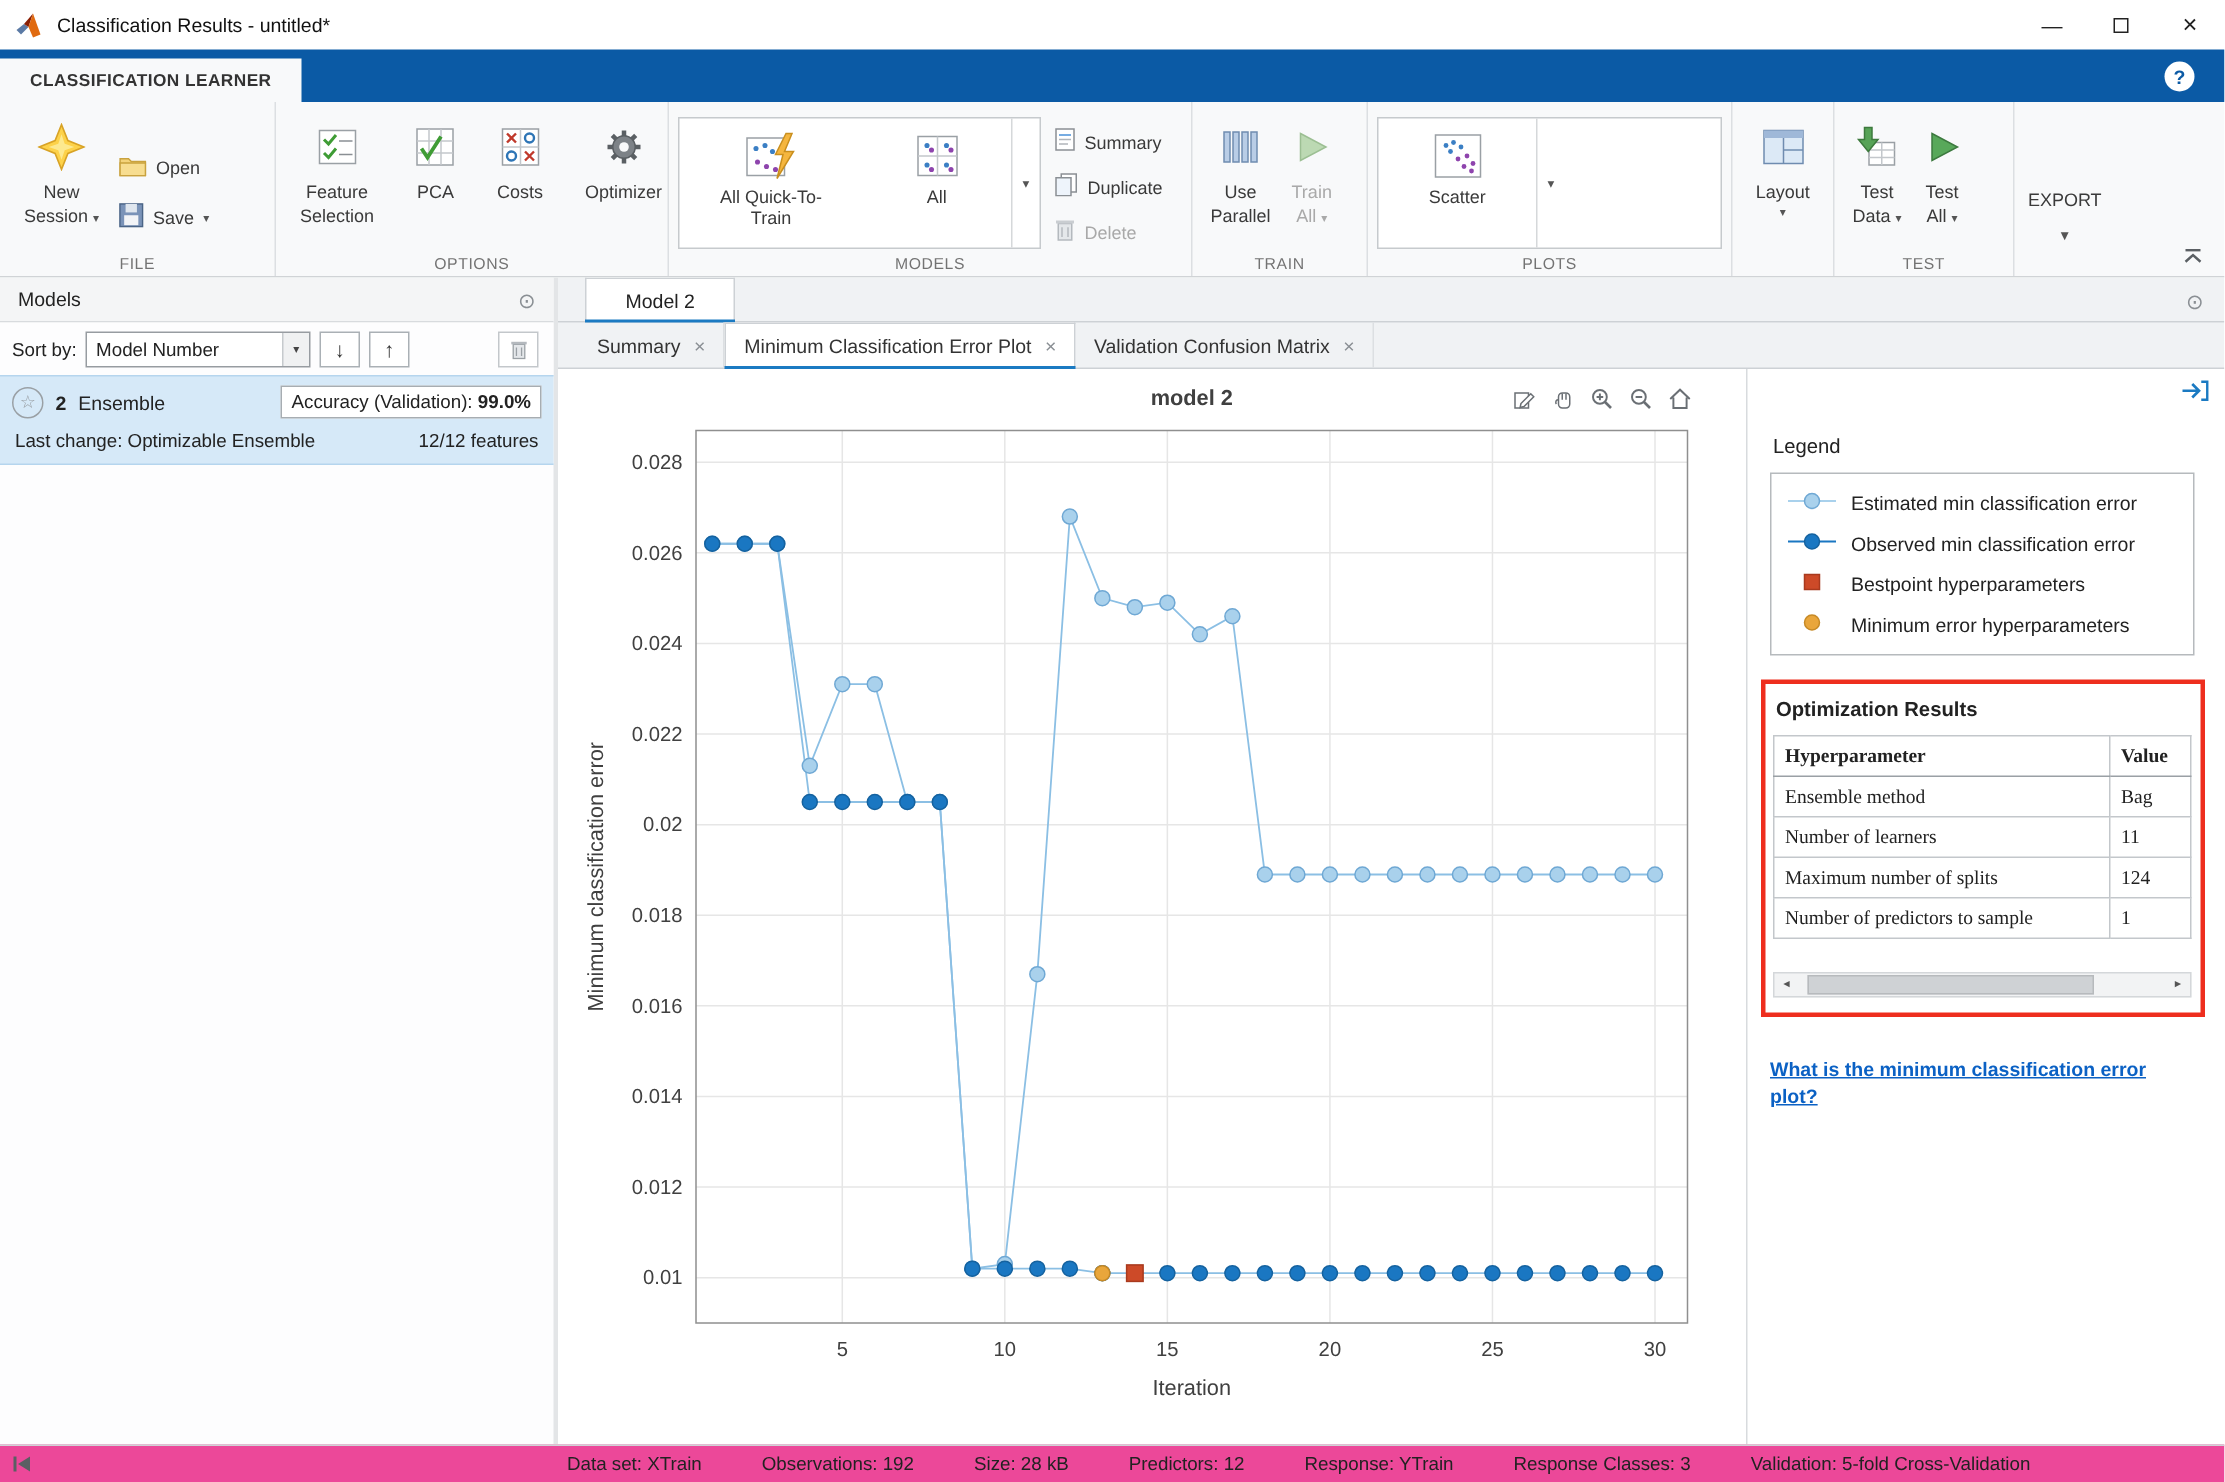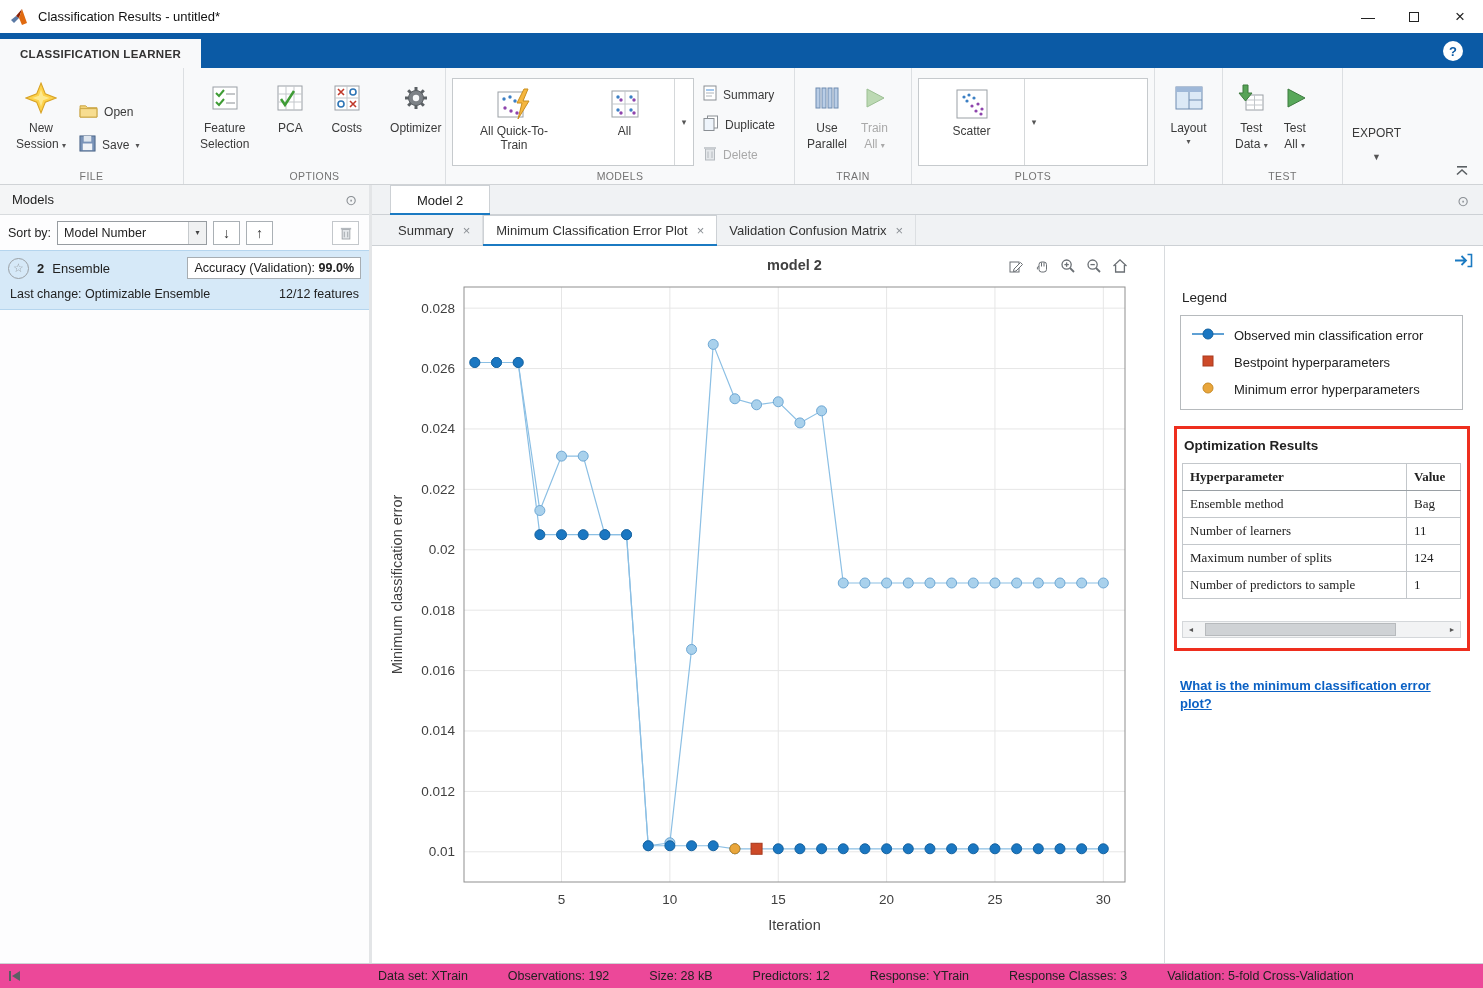--- a/index.html
+++ b/index.html
@@ -636,20 +636,27 @@
             <svg width="20" height="15" viewBox="0 0 20 15">
               <path d="M2 7.5 h10 M8.5 3 l4.5 4.5 -4.5 4.5" fill="none" stroke="#1b7ac2" stroke-width="1.8"></path>
               <path d="M14.5 1.5 h4 v12 h-4" fill="none" stroke="#1b7ac2" stroke-width="1.6"></path>
             </svg>
           </span>
 
           <div class="legend-title">Legend</div>
           <div class="legend-box">
             <div class="legend-row">
               <span class="legend-marker"><svg width="34" height="14" viewBox="0 0 34 14">
+                    <line x1="1" y1="7" x2="33" y2="7" stroke="#a9d1ec" stroke-width="1.4"></line>
+                    <circle cx="17" cy="7" r="5" fill="#a9d1ec" stroke="#6fa8d4"></circle>
+                  </svg></span>
+              <span>Estimated min classification error</span>
+            </div>
+            <div class="legend-row">
+              <span class="legend-marker"><svg width="34" height="14" viewBox="0 0 34 14">
                     <line x1="1" y1="7" x2="33" y2="7" stroke="#1a77c2" stroke-width="1.4"></line>
                     <circle cx="17" cy="7" r="5" fill="#1a77c2" stroke="#15629f"></circle>
                   </svg></span>
               <span>Observed min classification error</span>
             </div>
             <div class="legend-row">
               <span class="legend-marker"><svg width="34" height="14" viewBox="0 0 34 14">
                     <rect x="12" y="2" width="10" height="10" fill="#cd4a28" stroke="#a93a1e"></rect>
                   </svg></span>
               <span>Bestpoint hyperparameters</span>

